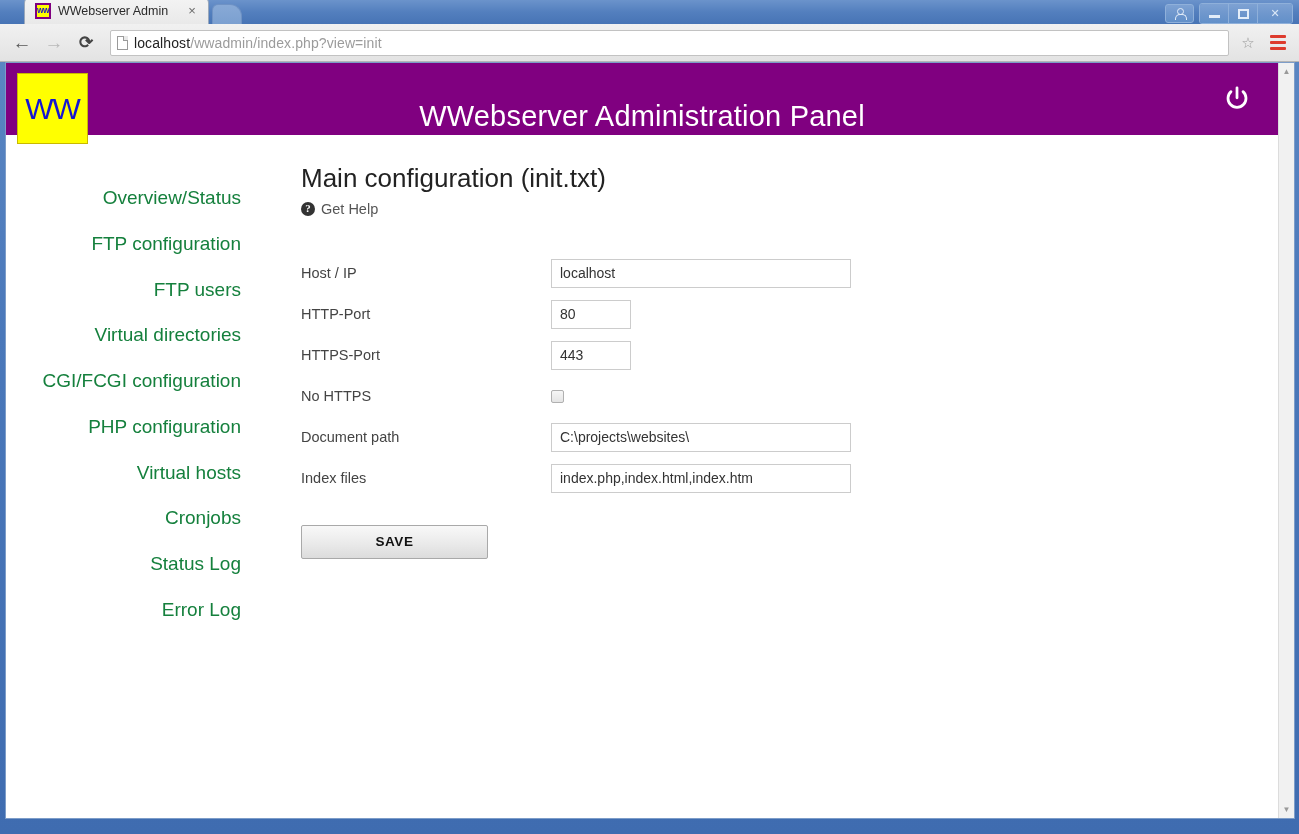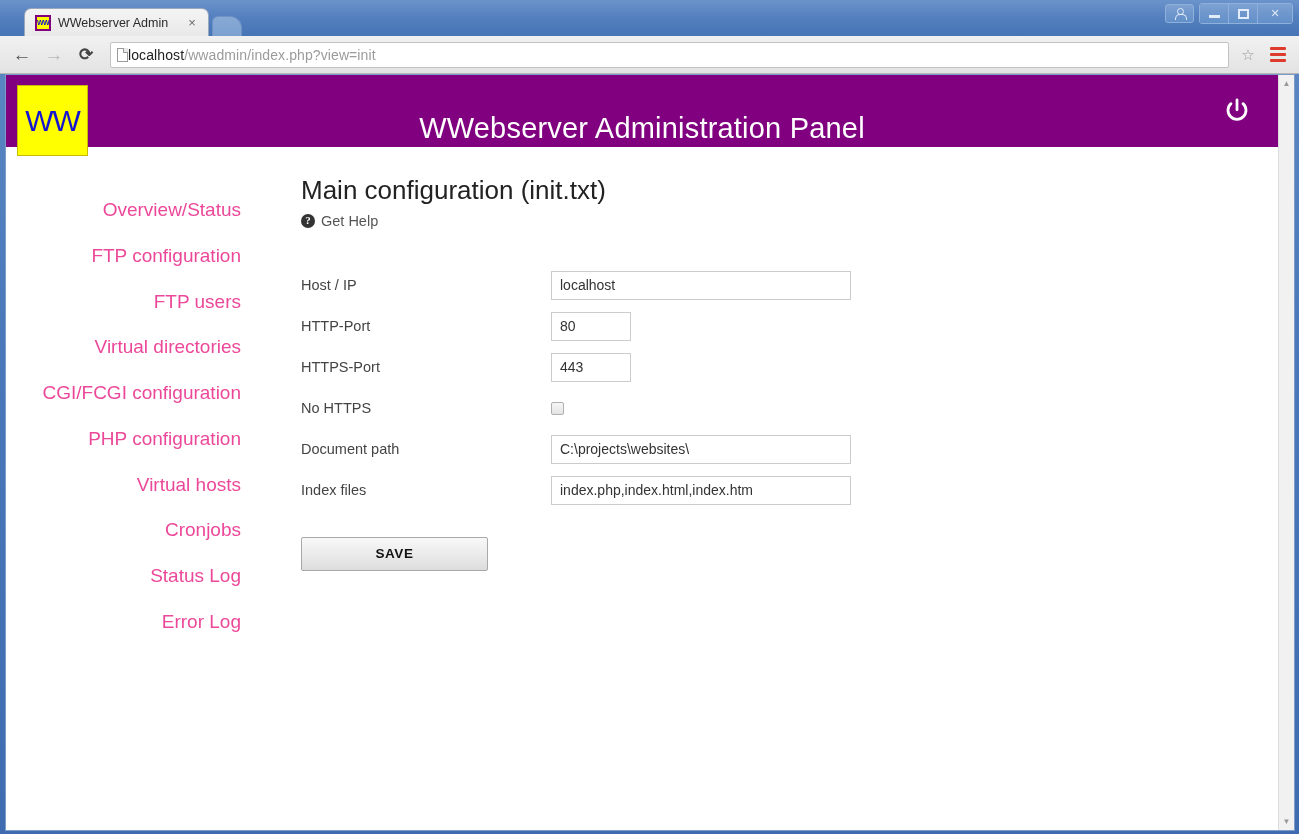--- a/index.html
+++ b/index.html
@@ -17,21 +17,21 @@
   .browser-window {
     position: relative;
     width: 1299px;
     height: 834px;
     background: linear-gradient(to bottom, #5e89c4 0%, #4a78ba 40%, #3f6cb0 100%);
     padding: 0;
   }
 
   .titlebar {
     position: relative;
-    height: 36px;
+    height: 24px;
     width: 100%;
     background: linear-gradient(to bottom, #6b93cb 0%, #537fbe 50%, #4774b5 100%);
     display: flex;
     align-items: flex-end;
   }
 
   
   .tab-strip {
     display: flex;
     align-items: flex-end;
@@ -170,20 +170,21 @@
   .omnibox {
     flex: 1 1 auto;
     height: 26px;
     background: #ffffff;
     border: 1px solid #c2c2c2;
     border-radius: 2px;
     display: flex;
     align-items: center;
     padding: 0 6px;
     margin-left: 4px;
+    gap: 6px;
   }
   .page-icon {
     width: 11px; height: 14px;
     border: 1px solid #9a9a9a;
     background: #fff;
     position: relative;
     flex: 0 0 auto;
   }
   .page-icon::after {
     content:''; position:absolute; right:-1px; top:-1px;
@@ -305,21 +306,21 @@
   .sidebar {
     width: 277px;
     flex: 0 0 277px;
     padding-top: 12px;
   }
   .nav-item {
     display: block;
     text-align: right;
     padding: 11px 42px 11px 12px;
     font-size: 19px;
-    color: #ec4899;
+    color: #15803d;
     text-decoration: none;
     line-height: 1.25;
     cursor: pointer;
   }
   .nav-item.active {
     background: #b209b2;
     color: #ffffff;
     border-radius: 4px;
     margin: 4px 24px 4px 33px;
     padding: 10px 18px;

